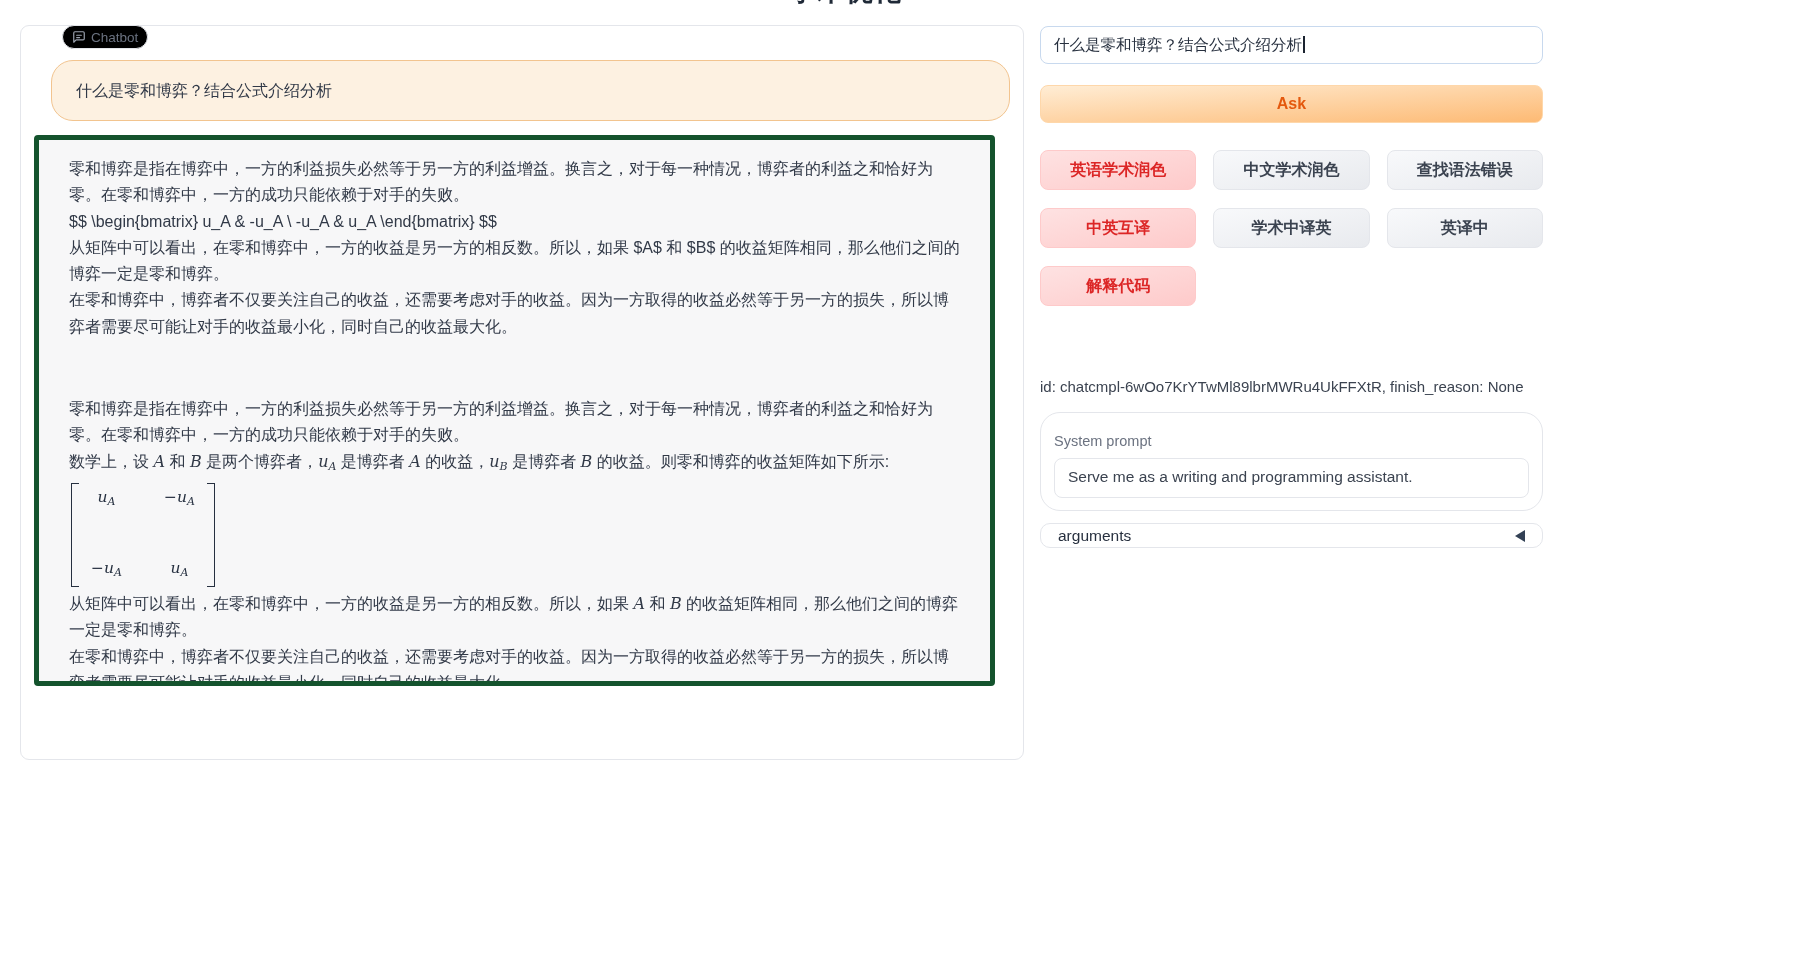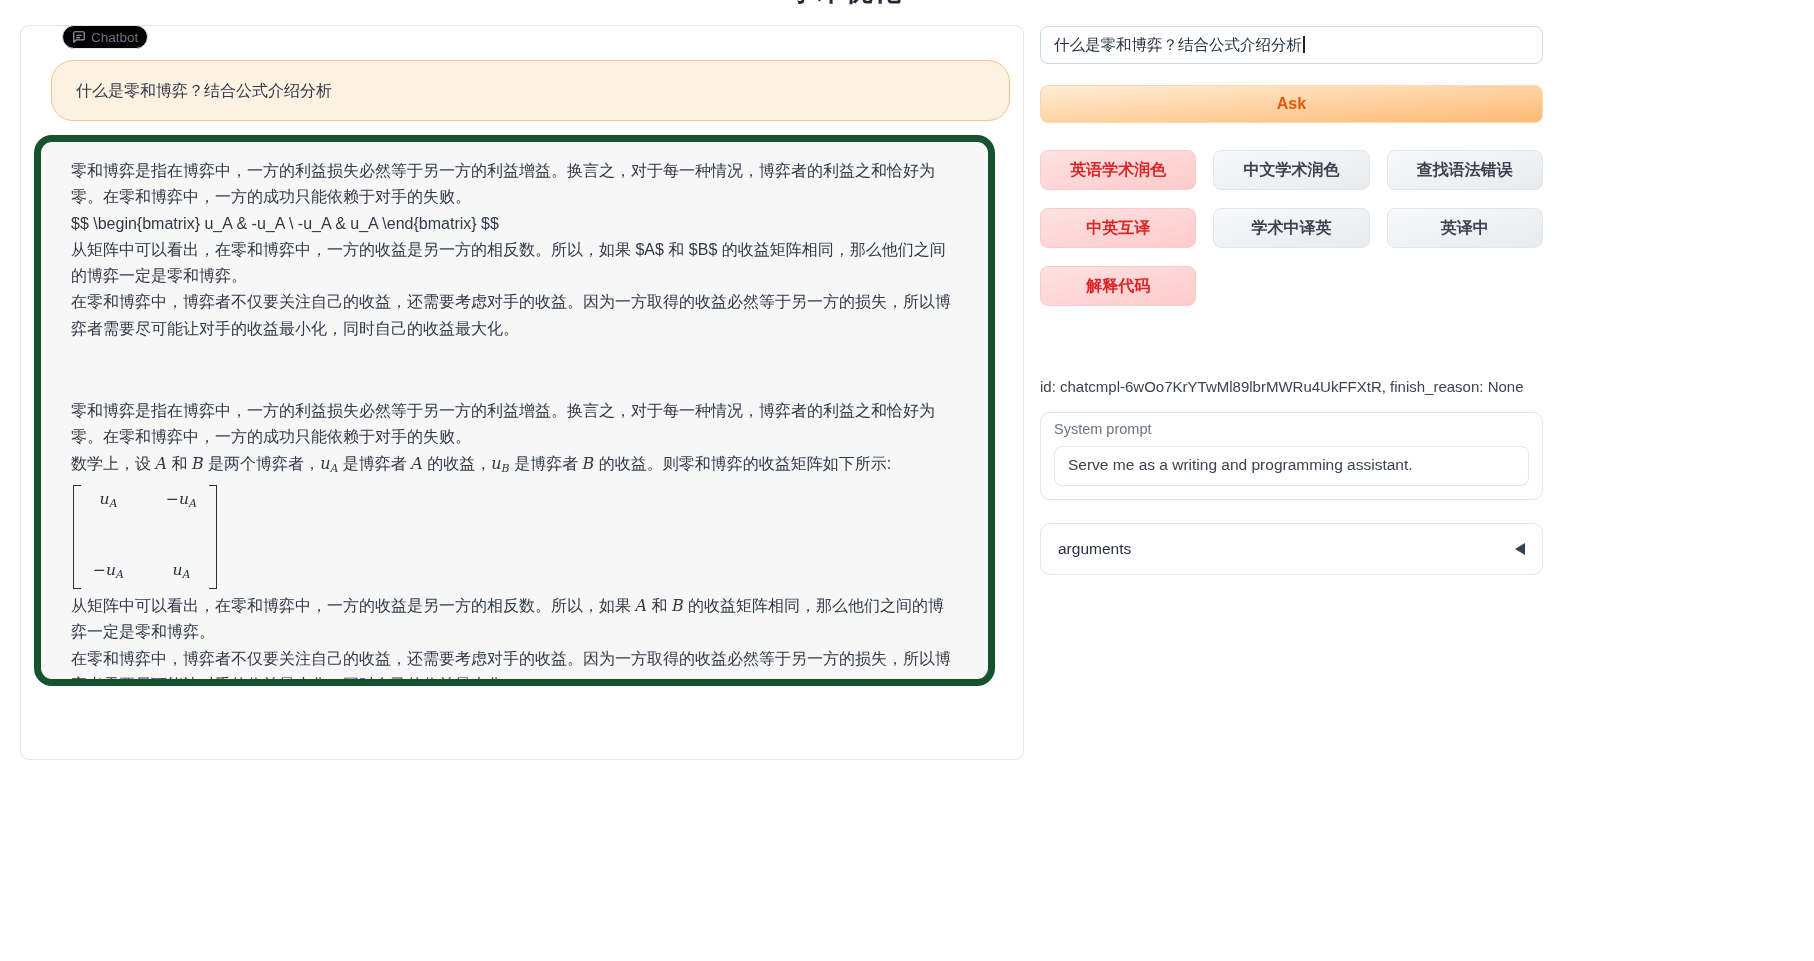--- a/index.html
+++ b/index.html
@@ -21,21 +21,21 @@
   #chatbot-chip svg { display:block; }
 
   .user-bubble { position:absolute; left:30px; right:13px; top:34px; height:61px;
     background:#fdf1e1; border:1.4px solid #f3c folder; border-radius:22px; }
   .user-bubble { border:1.4px solid #f2c globального; }
   
 
   .bubble-text { font-size:16px; line-height:26px; color:#313947; }
 
   .bot-bubble { position:absolute; left:13px; right:28px; top:109px; height:551px;
-    background:#f7f7f8; border:7px solid #14532d; border-radius:18px;
+    background:#f7f7f8; border:5px solid #14532d; border-radius:4px;
     padding:16px 30px; overflow:hidden; }
   .bot-bubble p { font-size:16px; line-height:26.3px; color:#313947; margin:0; }
   .block2 { margin-top:56px; }
 
   .it  { font-family:"DejaVu Serif","Liberation Serif",serif; font-style:italic; }
   .sub { font-family:"DejaVu Serif","Liberation Serif",serif; font-style:italic;
          font-size:11px; vertical-align:-3px; }
 
   .matrix { display:inline-flex; align-items:stretch; margin:3px 0 3px 2px; }
   .bracket { width:8px; }
@@ -61,27 +61,27 @@
   #btn-grid { left:1040px; top:150px; width:503px; display:grid;
     grid-template-columns:1fr 1fr 1fr; column-gap:17px; row-gap:18px; }
   #btn-grid .btn { height:40px; }
   .btn.secondary { background:linear-gradient(to bottom right,#f8f9fb,#e8eaee);
     border:1px solid #e4e6eb; color:#3b4350; }
   .btn.stop { background:linear-gradient(to bottom right,#fee2e2,#fecaca);
     border:1px solid #fecaca; color:#dc2626; }
 
   #status-line { left:1040px; top:378px; width:520px; font-size:15px; color:#3b4350; }
 
-  #sys-panel { left:1040px; top:412px; width:503px; height:88px; background:#fff;
-    border:1px solid #e4e6eb; border-radius:10px; padding:8px 13px; }
+  #sys-panel { left:1040px; top:412px; width:503px; height:99px; background:#fff;
+    border:1px solid #e4e6eb; border-radius:20px; padding:20px 13px; }
   #sys-panel .panel-label { font-size:14.5px; color:#6b7280; margin-bottom:9px; }
   #sys-input { border:1px solid #e4e6eb; border-radius:8px; height:40px; padding:9px 13px;
     font-size:15.5px; color:#3b4350; background:#fff; white-space:nowrap; overflow:hidden; }
 
-  #arguments-accordion { left:1040px; top:523px; width:503px; height:52px; background:#fff;
+  #arguments-accordion { left:1040px; top:523px; width:503px; height:25px; background:#fff;
     border:1px solid #e4e6eb; border-radius:10px; display:flex; align-items:center;
     justify-content:space-between; padding:0 17px; font-size:15.5px; color:#27303f;
     cursor:pointer; }
   .tri-left { width:0; height:0; border-top:6px solid transparent;
     border-bottom:6px solid transparent; border-right:10px solid #334155; }
 </style>
 </head>
 <body>
 
 <div id="title-clip">

